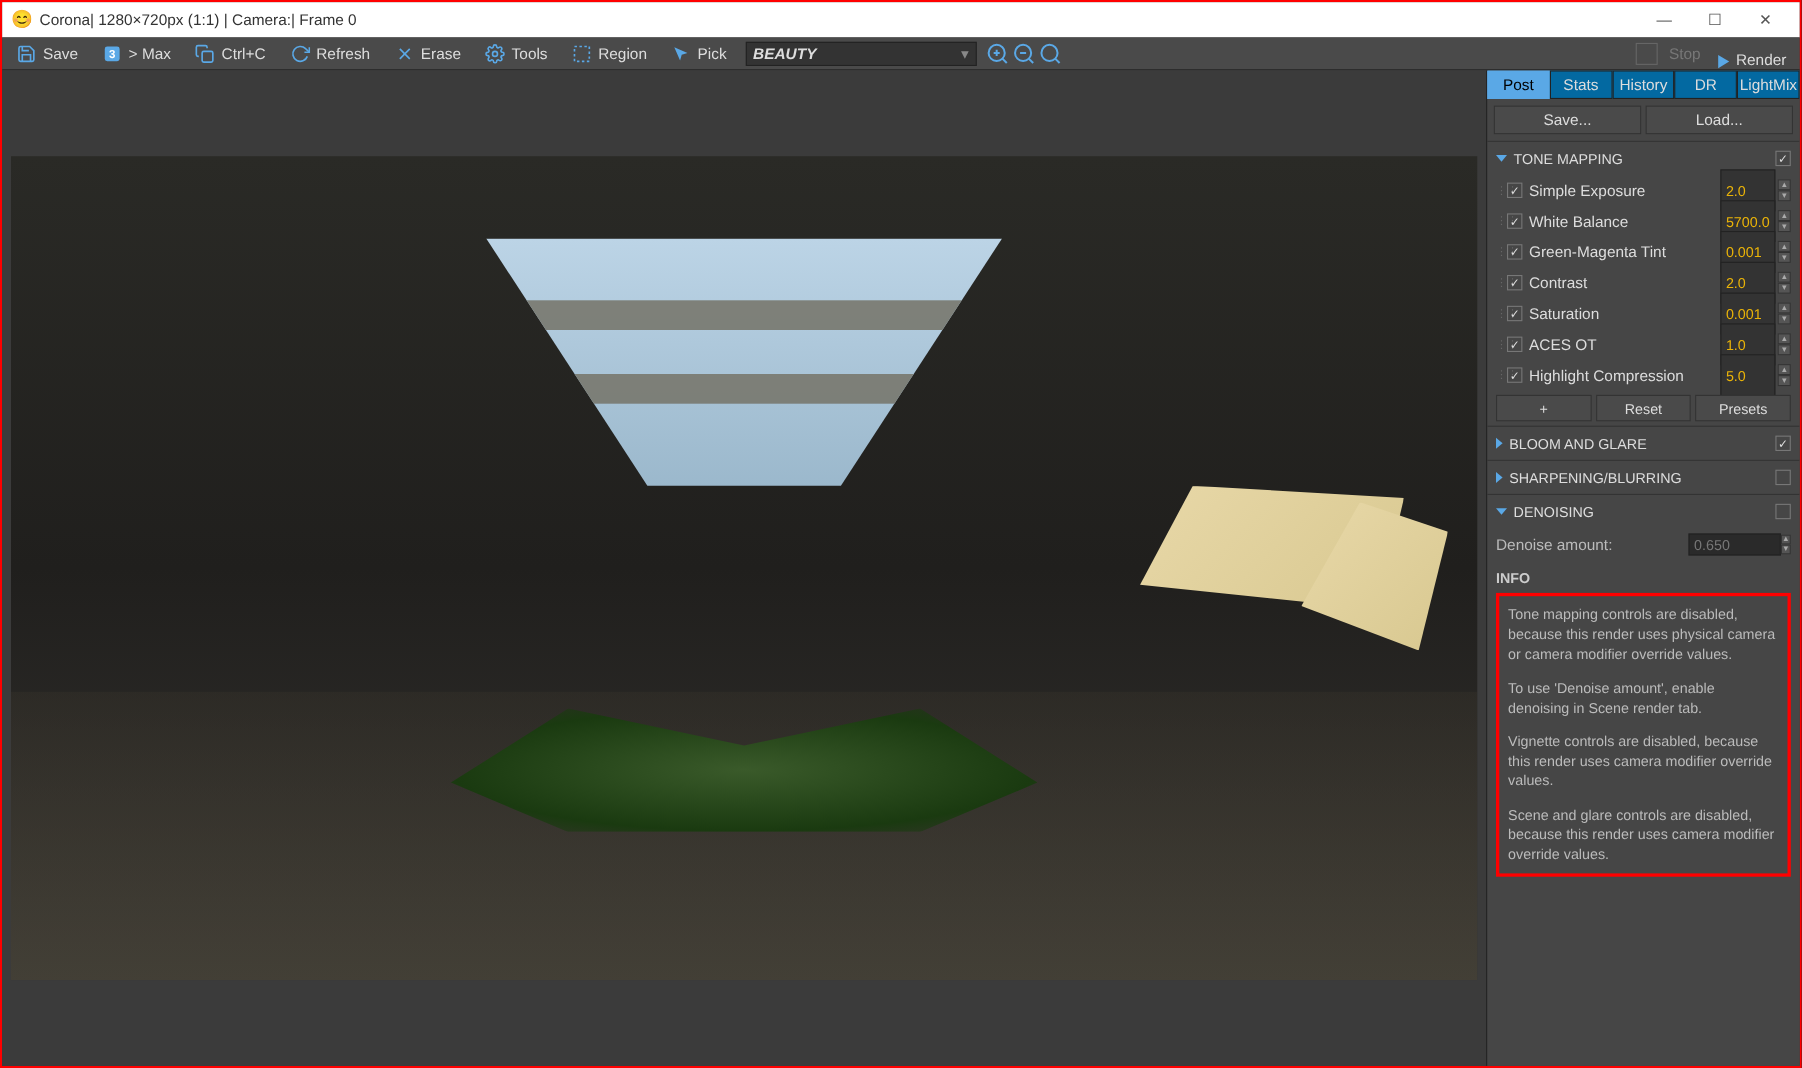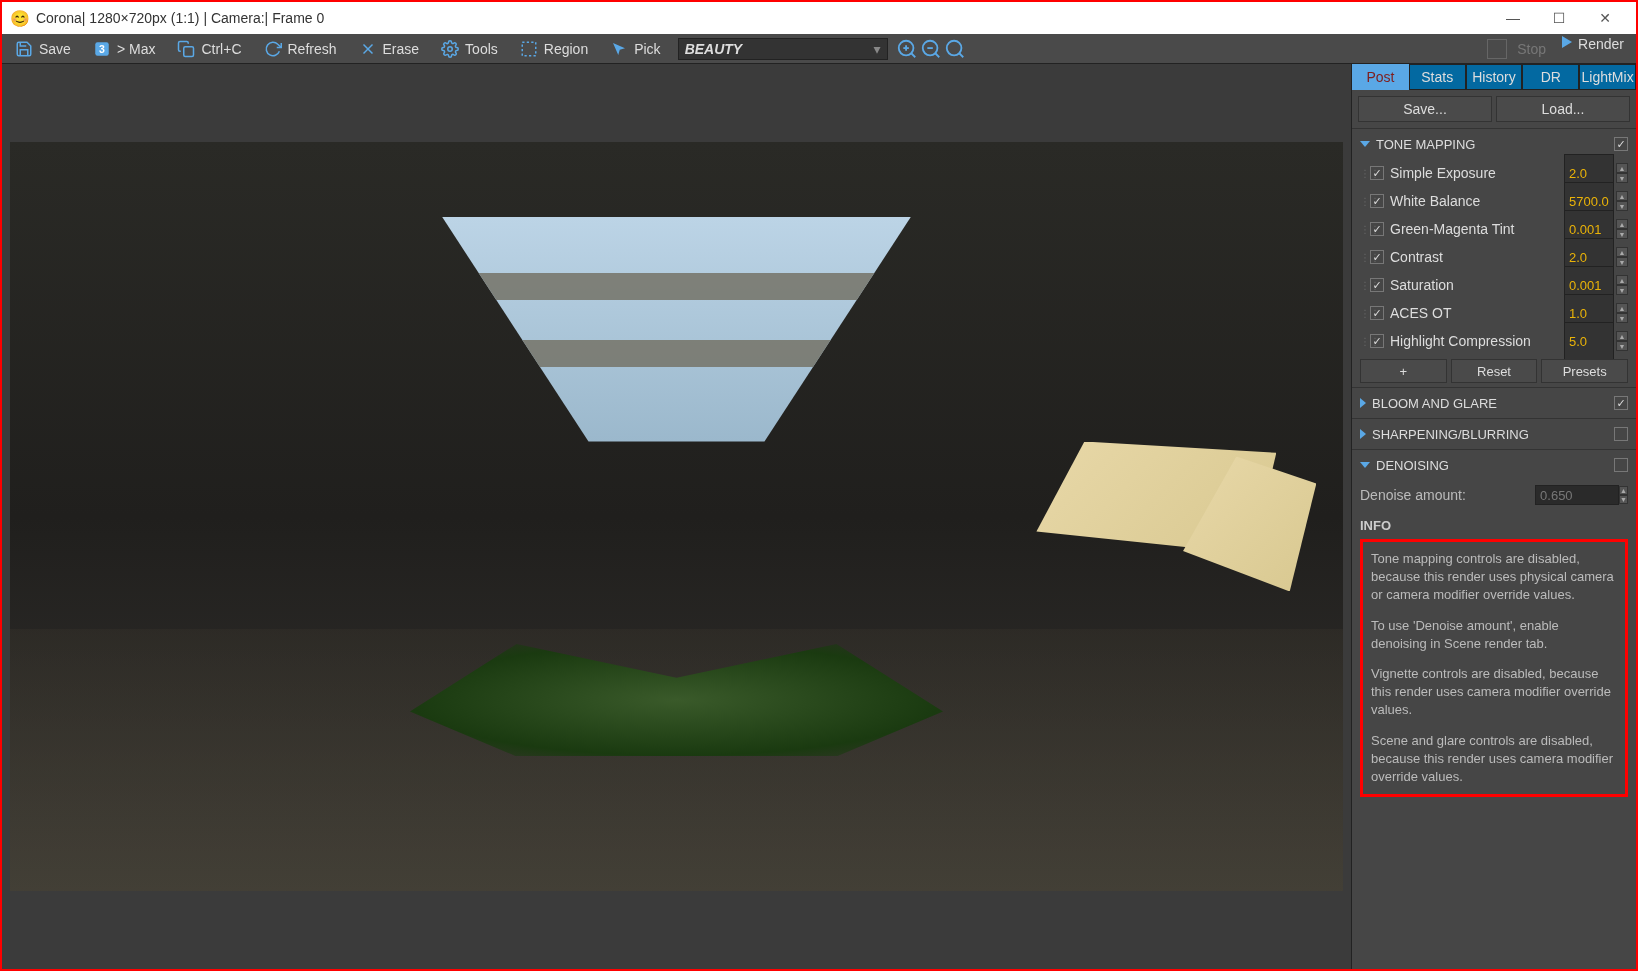--- a/index.html
+++ b/index.html
@@ -13,36 +13,36 @@
 .tbtn{display:flex;align-items:center;height:26px;padding:0 8px;color:#ddd;font-size:14px;margin-right:4px;border:1px solid transparent}
 .ticon{width:18px;height:18px;margin-right:6px;display:flex;align-items:center;justify-content:center;color:#5aa8e6}
 .ticon svg{width:18px;height:18px}
 .pass{flex:0 0 210px;height:22px;background:#333;border:1px solid #222;color:#ddd;font-size:14px;font-style:italic;font-weight:bold;padding:0 6px;display:flex;align-items:center;margin:0 4px}
 .pass .dd{margin-left:auto;color:#888;font-style:normal;font-weight:normal}
 .zoomgrp{display:flex;gap:2px;margin-left:4px}
 .zicon{width:22px;height:22px;display:flex;align-items:center;justify-content:center;color:#5aa8e6}
 .stopgrp{margin-left:auto;display:flex;align-items:center}
 .stoplbl{color:#777;font-size:14px;margin:0 8px}
 .stopbox{width:20px;height:20px;border:1px solid #666;margin-right:2px}
-.rendbtn{display:flex;align-items:flex-start;padding:0 8px;height:26px;color:#ddd;font-size:14px}
+.rendbtn{display:flex;align-items:flex-end;padding:0 8px;height:26px;color:#ddd;font-size:14px}
 .rplay{width:0;height:0;border-left:10px solid #5aa8e6;border-top:6px solid transparent;border-bottom:6px solid transparent;margin-right:6px}
 .body{flex:1;display:flex;background:#3f3f3f;min-height:0}
 .viewport{flex:1;background:#3b3b3b;display:flex;align-items:center;justify-content:center;padding:8px}
 .render{width:100%;aspect-ratio:1280/720;background:linear-gradient(180deg,#2a2a26 0%,#201f1d 50%,#353330 100%);position:relative;overflow:hidden}
 .sky{position:absolute;top:10%;left:28%;width:44%;height:30%;background:linear-gradient(180deg,#bcd4e6,#9bb8cc);clip-path:polygon(10% 0,90% 0,65% 100%,35% 100%)}
 .skybar{position:absolute;left:0;right:0;height:12%;background:rgba(120,120,110,0.9)}
 .plant{position:absolute;bottom:18%;left:30%;width:40%;height:15%;background:radial-gradient(ellipse at center,#3a5a2a 0%,#1a3a10 70%,transparent 100%);clip-path:polygon(0 60%,20% 0,50% 30%,80% 0,100% 60%,80% 100%,20% 100%)}
 .lightpatch{position:absolute;background:linear-gradient(135deg,#e8d8a8,#d8c890)}
 .lp1{top:40%;right:5%;width:18%;height:15%;clip-path:polygon(20% 0,100% 10%,90% 100%,0 80%)}
 .lp2{top:42%;right:2%;width:10%;height:18%;clip-path:polygon(40% 0,100% 20%,80% 100%,0 70%)}
 .floor-ref{position:absolute;bottom:0;left:0;right:0;height:35%;background:linear-gradient(180deg,rgba(60,55,45,0.3),rgba(80,75,60,0.5))}
 .side{width:285px;background:#464646;border-left:1px solid #222;display:flex;flex-direction:column;font-size:14px;color:#ccc;overflow-y:auto}
 .tabs{display:flex;height:26px;background:#3a3a3a}
 .tab{flex:1;display:flex;align-items:center;justify-content:center;font-size:14px;color:#ddd;border:1px solid #222;background:#0369a1}
-.tab.active{background:#5aa8e6;color:#7f1d1d;border-color:#5aa8e6}
+.tab.active{background:#5aa8e6;color:#000000;border-color:#5aa8e6}
 .slrow{display:flex;gap:4px;padding:6px}
 .slbtn{flex:1;height:26px;background:#4a4a4a;border:1px solid #333;color:#ddd;font-size:14px;display:flex;align-items:center;justify-content:center}
 .sect{border-top:1px solid #333}
 .shdr{display:flex;align-items:center;height:30px;padding:0 8px;font-weight:normal;font-size:13px;color:#ddd}
 .shdr .tri{width:0;height:0;margin-right:6px}
 .tri.down{border-left:5px solid transparent;border-right:5px solid transparent;border-top:6px solid #5aa8e6}
 .tri.right{border-top:5px solid transparent;border-bottom:5px solid transparent;border-left:6px solid #5aa8e6}
 .shdr .chk{margin-left:auto;width:14px;height:14px;border:1px solid #777;display:flex;align-items:center;justify-content:center;font-size:11px;color:#ddd}
 .prow{display:flex;align-items:center;height:28px;padding:0 8px}
 .prow .drag{width:6px;color:#666;font-size:10px;margin-right:4px}

